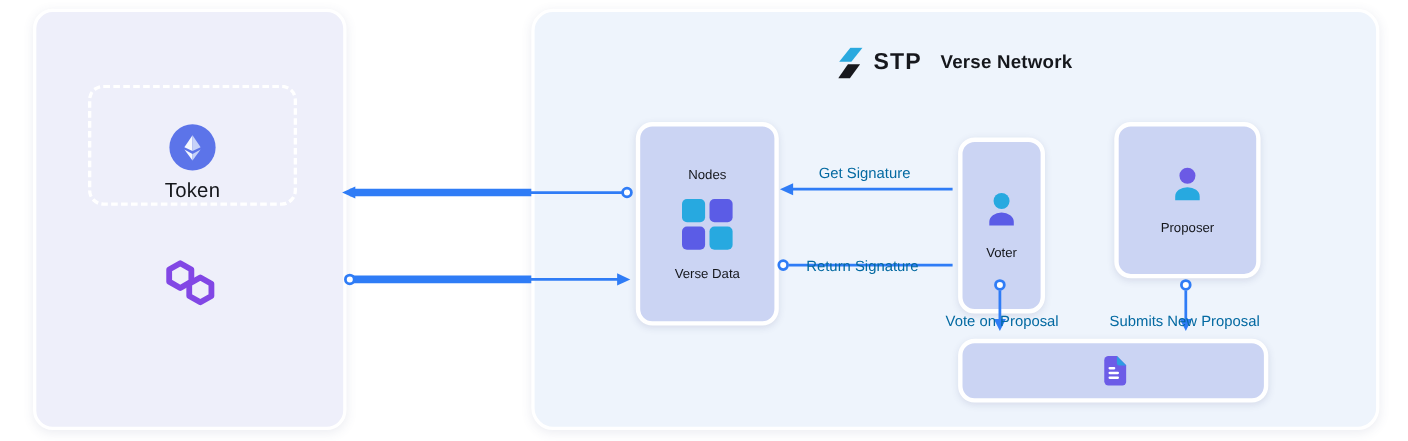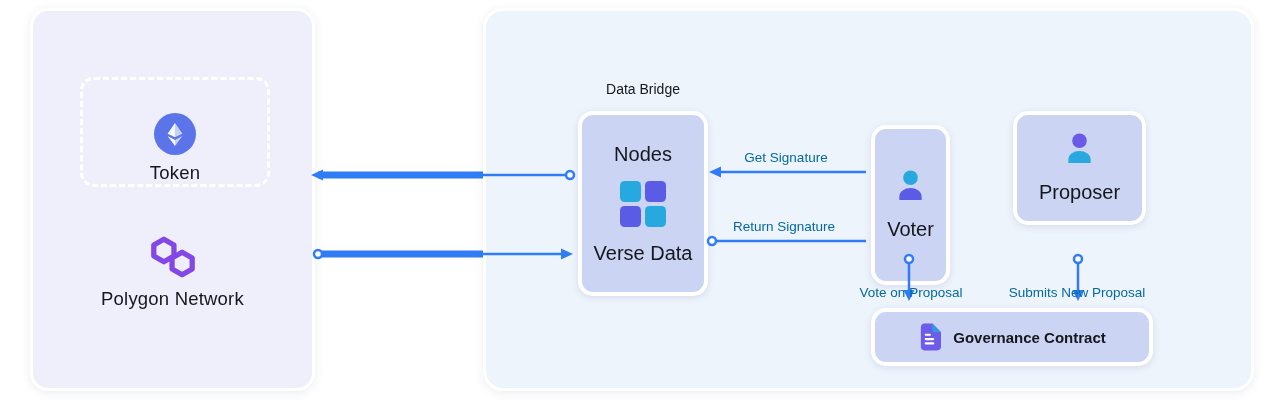--- a/index.html
+++ b/index.html
@@ -32,23 +32,23 @@
   .verse-word{font-size:17px;font-weight:600;letter-spacing:.2px;color:#15171C;margin-left:8px;}
 
   
   .node-box{position:absolute;background:#CBD4F3;border:4px solid #ffffff;border-radius:15px;
     box-shadow:0 2px 7px rgba(60,70,120,.13);
     display:flex;flex-direction:column;align-items:center;justify-content:center;}
   .bridge-label{position:absolute;left:92px;top:70px;width:130px;text-align:center;
     font-size:14px;font-weight:500;}
   .box-bridge{left:92px;top:100px;width:130px;height:185px;gap:15px;}
   .box-voter{left:385px;top:114px;width:79px;height:160px;gap:16px;}
-  .box-proposer{left:527px;top:100px;width:133px;height:114px;gap:16px;}
+  .box-proposer{left:527px;top:100px;width:133px;height:142px;gap:16px;}
   .box-governance{left:385px;top:297px;width:282px;height:58px;flex-direction:row;gap:12px;}
-  .small-lbl{font-size:20px;font-weight:500;color:#15171C;}
+  .small-lbl{font-size:12px;font-weight:500;color:#15171C;}
   .gov-lbl{font-size:15px;font-weight:600;color:#15171C;}
 
   
   .nodes-grid{display:grid;grid-template-columns:21px 21px;grid-template-rows:21px 21px;gap:4px;}
   .nodes-grid span{border-radius:4.5px;display:block;}
   .sq-cyan{background:#27A9E0;}
   .sq-indigo{background:#5B5CE6;}
 
   
   .overlay{position:absolute;left:0;top:0;width:1280px;height:401px;pointer-events:none;z-index:5;}
@@ -76,28 +76,34 @@
         </svg>
       </div>
       <div class="lbl-lg">Token</div>
     </div>
 
     <div class="poly-block">
       <svg width="48" height="44" viewBox="0 0 50 44">
         <path d="M15.5 3.5 L26 9.5 V21 L15.5 27 L5 21 V9.5 Z" fill="none" stroke="#8247E5" stroke-width="5.5" stroke-linejoin="round"></path>
         <path d="M34.5 17 L45 23 V34.5 L34.5 40.5 L24 34.5 V23 Z" fill="none" stroke="#8247E5" stroke-width="5.5" stroke-linejoin="round"></path>
       </svg>
-      <div class="lbl-lg">Polygon Network</div>
     </div>
   </div>
 
   <div class="panel right">
 
+    <div class="vn-header">
+      <svg width="23" height="29" viewBox="0 0 26 32">
+        <polygon points="12.5,0 25,0 13.5,14.5 1,14.5" fill="#2AA9DF"></polygon>
+        <polygon points="10,17 22.5,17 12,31.5 0,31.5" fill="#17181D"></polygon>
+      </svg>
+      <span class="stp-word">STP</span>
+      <span class="verse-word">Verse Network</span>
+    </div>
 
-    <div class="bridge-label">Data Bridge</div>
 
     <div class="node-box box-bridge">
       <div class="small-lbl">Nodes</div>
       <div class="nodes-grid">
         <span class="sq-cyan"></span>
         <span class="sq-indigo"></span>
         <span class="sq-indigo"></span>
         <span class="sq-cyan"></span>
       </div>
       <div class="small-lbl">Verse Data</div>
@@ -120,21 +126,20 @@
     </div>
 
     <div class="node-box box-governance">
       <svg width="23" height="28" viewBox="0 0 24 28">
         <path d="M3 4 a4 4 0 0 1 4 -4 h8 l9 9 v15 a4 4 0 0 1 -4 4 H7 a4 4 0 0 1 -4 -4 z" fill="#6C5CE7"></path>
         <path d="M15 0 l9 9 h-6.6 a2.4 2.4 0 0 1 -2.4 -2.4 z" fill="#2E9CE3"></path>
         <rect x="7" y="10.5" width="6.5" height="2.3" rx="1.1" fill="#ffffff"></rect>
         <rect x="7" y="15" width="10" height="2.3" rx="1.1" fill="#ffffff"></rect>
         <rect x="7" y="19.5" width="10" height="2.3" rx="1.1" fill="#ffffff"></rect>
       </svg>
-      <div class="gov-lbl">Governance Contract</div>
     </div>
   </div>
 
   <svg class="overlay" viewBox="0 0 1280 401">
     <g>
       <line x1="570" y1="175" x2="322" y2="175"></line>
       <line class="thick" x1="318" y1="175" x2="483" y2="175"></line>
       <circle cx="570" cy="175" r="4"></circle>
       <polygon points="311,175 323,169.5 323,180.5"></polygon>
     </g>
@@ -158,17 +163,17 @@
       <polygon points="909,301 903.5,290 914.5,290"></polygon>
     </g>
     <g>
       <circle cx="1078" cy="259" r="4"></circle>
       <line x1="1078" y1="264" x2="1078" y2="292"></line>
       <polygon points="1078,301 1072.5,290 1083.5,290"></polygon>
     </g>
   </svg>
 
   <div class="edge-label" style="left:786px;top:157px;">Get Signature</div>
-  <div class="edge-label" style="left:784px;top:226px;">Return Signature</div>
+  <div class="edge-label" style="left:784px;top:242px;">Return Signature</div>
   <div class="edge-label" style="left:911px;top:292px;">Vote on Proposal</div>
   <div class="edge-label" style="left:1077px;top:292px;">Submits New Proposal</div>
 
 </div>
 
 </body></html>

